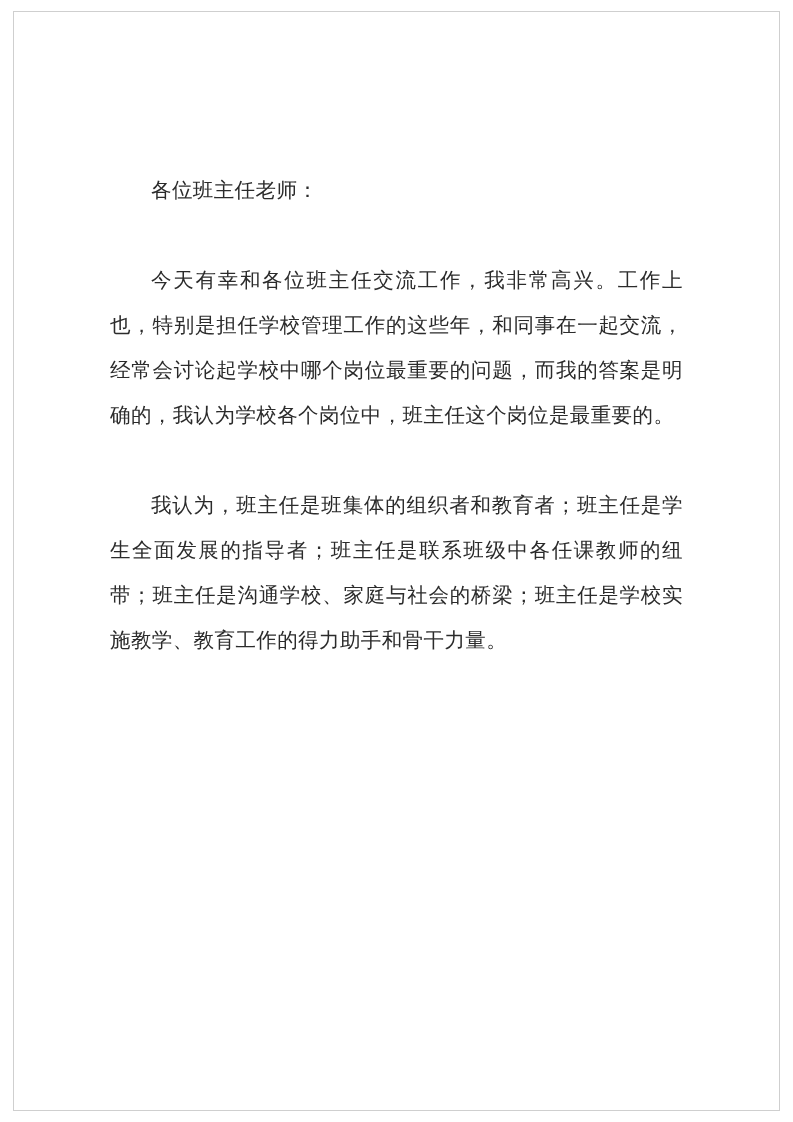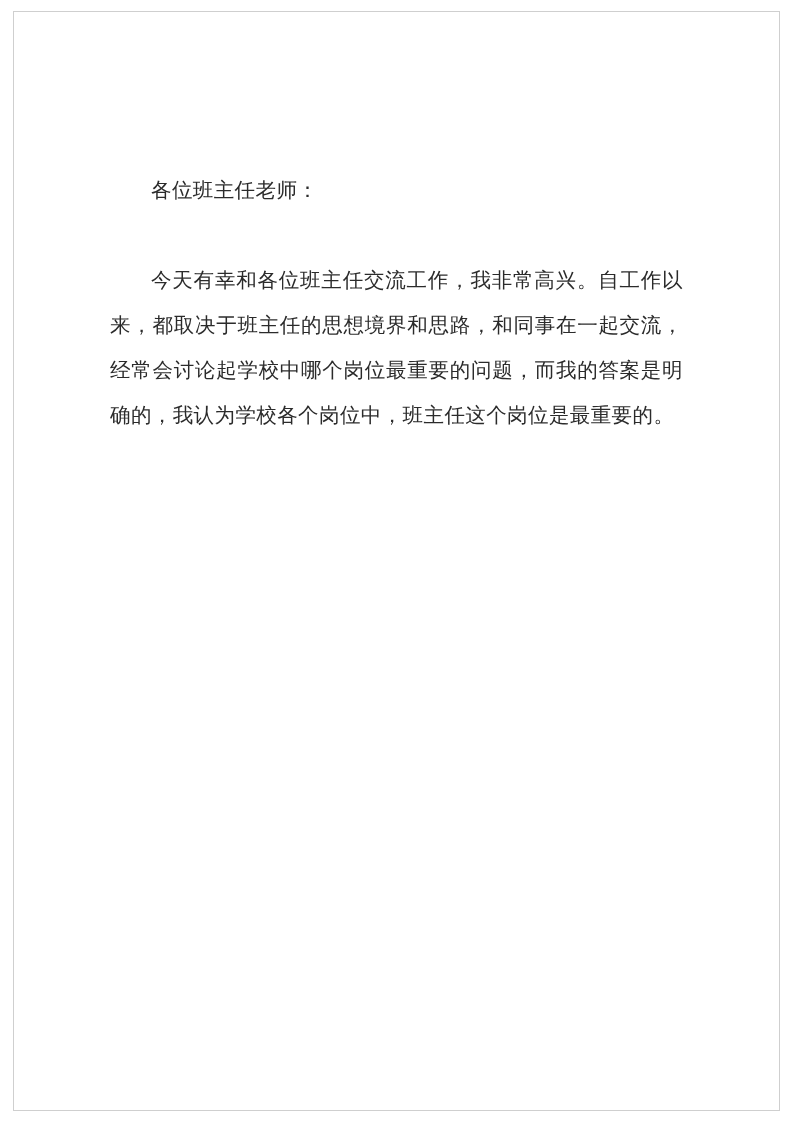--- a/index.html
+++ b/index.html
@@ -53,17 +53,18 @@
   }
 </style>
 </head>
 <body>
 
 <div class="page">
   <div class="page-border"></div>
   <div class="content">
     <p class="doc-para salutation">各位班主任老师：</p>
     <div class="spacer"></div>
-    <p class="doc-para">今天有幸和各位班主任交流工作，我非常高兴。自工作以来，都取决于班主任的思想境界和思路，和同事在一起交流，经常会讨论起学校中哪个岗位最重要的问题，而我的答案是明确的，我认为学校各个岗位中，班主任这个岗位是最重要的。</p>
+    <p class="doc-para">今天有幸和各位班主任交流工作，我非常高兴。工作上也，特别是担任学校管理工作的这些年，和同事在一起交流，经常会讨论起学校中哪个岗位最重要的问题，而我的答案是明确的，我认为学校各个岗位中，班主任这个岗位是最重要的。</p>
     <div class="spacer"></div>
+    <p class="doc-para">我认为，班主任是班集体的组织者和教育者；班主任是学生全面发展的指导者；班主任是联系班级中各任课教师的纽带；班主任是沟通学校、家庭与社会的桥梁；班主任是学校实施教学、教育工作的得力助手和骨干力量。</p>
     <div class="spacer"></div>
   </div>
 </div>
 
 </body></html>

